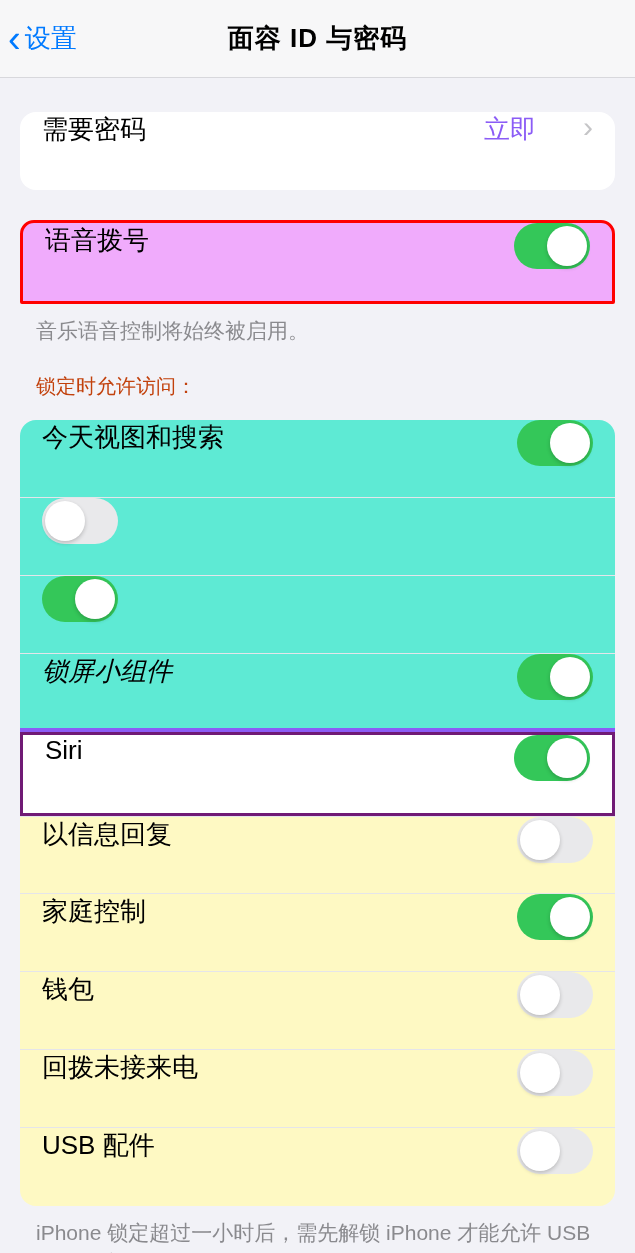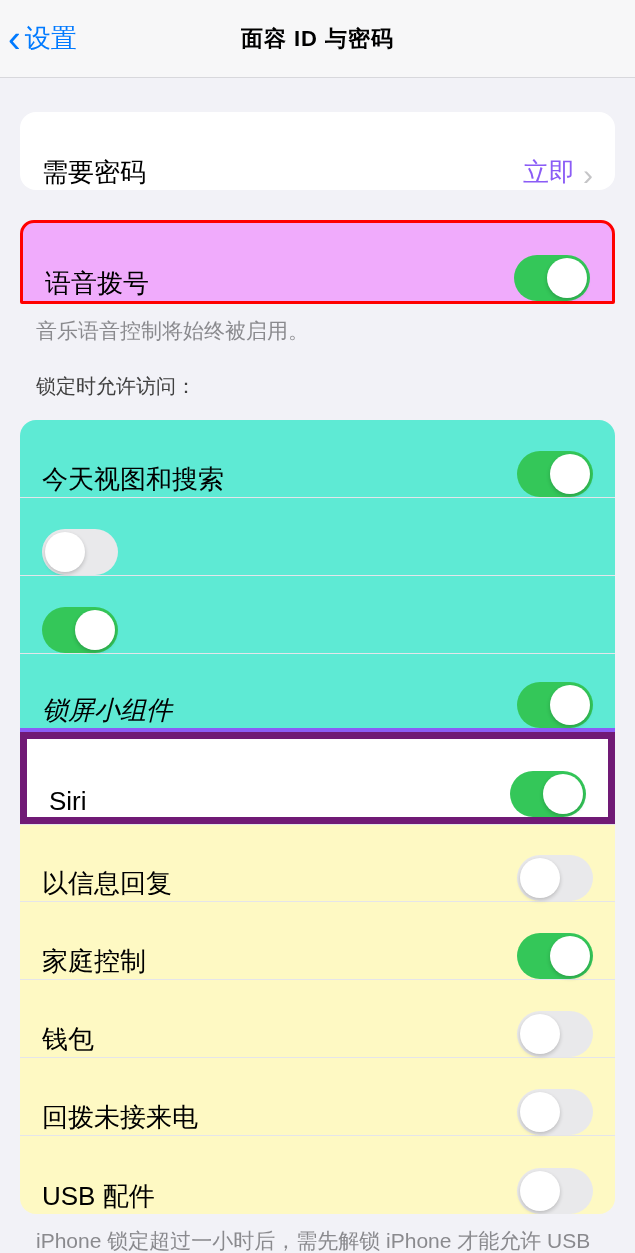--- a/index.html
+++ b/index.html
@@ -33,41 +33,42 @@
     .back-chevron {
       font-size: 38px;
       font-weight: 400;
       margin-right: 4px;
       line-height: 1;
     }
     .nav-title {
       position: absolute;
       left: 50%;
       transform: translateX(-50%);
-      font-size: 22px;
+      font-size: 26px;
       font-weight: 600;
       color: #000;
       letter-spacing: 1px;
     }
     .group {
       margin: 28px 20px 0 20px;
       background: #fff;
       border-radius: 16px;
       overflow: hidden;
     }
     .group.first {
       margin-top: 34px;
     }
     .cell {
       display: flex;
-      align-items: flex-end;
+      align-items: flex-start;
       padding: 0 22px;
       min-height: 78px;
       border-bottom: 1px solid #e5e5ea;
       position: relative;
+      gap: 39px;
     }
     .cell:last-child {
       border-bottom: none;
     }
     .cell-label {
       flex: 1;
       font-size: 26px;
       color: #000;
       font-weight: 400;
     }
@@ -113,21 +114,21 @@
       left: 3px;
     }
     .footer-text {
       font-size: 21px;
       color: #8a8a8e;
       padding: 12px 36px 0 36px;
       line-height: 1.4;
     }
     .header-text {
       font-size: 20px;
-      color: #404040;
+      color: #c2410c;
       padding: 28px 24px 10px 36px;
     }
     .highlight-box {
       border: 3px solid #ff0000;
       border-radius: 2px;
       margin: 0 20px;
       background: #f0abfc;
     }
     .highlight-box.top {
       margin-top: 30px;
@@ -140,21 +141,21 @@
       margin: 10px 20px 0 20px;
       background: #5eead4;
       border-radius: 16px 16px 0 0;
       overflow: hidden;
     }
     .group-upper .cell:last-child {
       border-bottom: 4px solid #8b5cf6;
       font-style: italic;
     }
     .highlight-mid {
-      border: 7px solid #701a75;
+      border: 3px solid #701a75;
       margin: 0 20px;
       background: #fff;
     }
     .highlight-mid .cell {
       border-bottom: none;
     }
     .group-lower {
       margin: 0 20px;
       background: #fef9c3;
       border-radius: 0 0 16px 16px;

